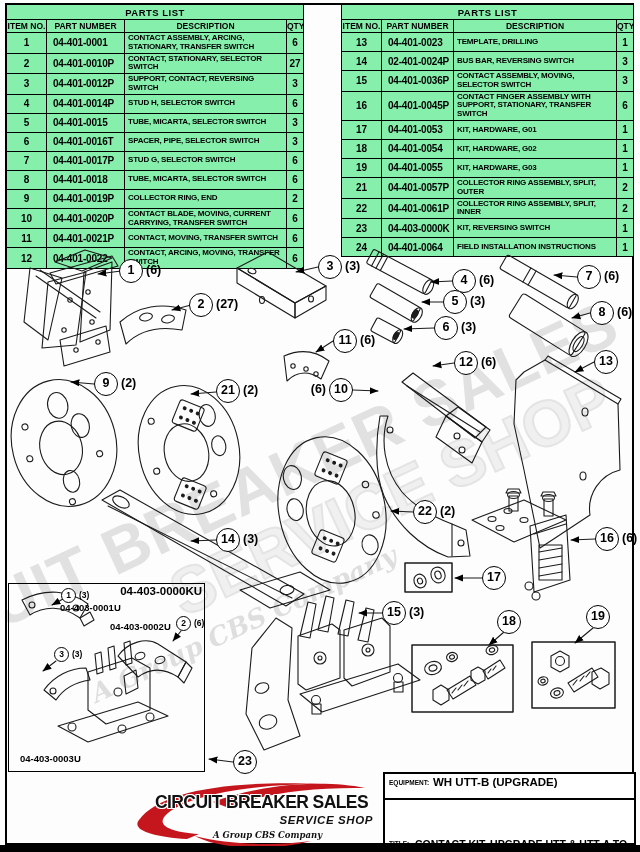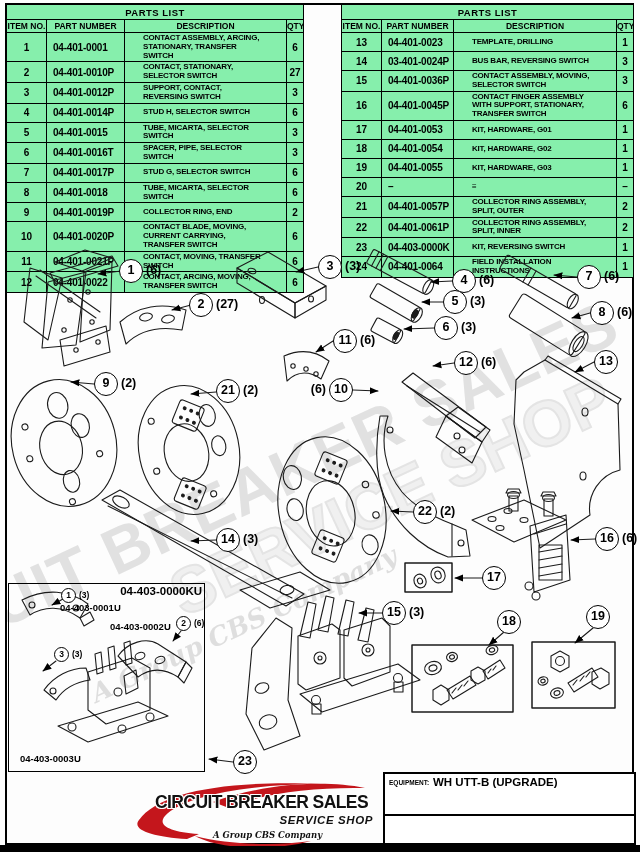--- a/index.html
+++ b/index.html
@@ -9,21 +9,21 @@
   #frame{position:absolute;left:5px;top:3px;width:629px;height:842px;border:2px solid #000;box-sizing:border-box;}
   #bottombar{position:absolute;left:0px;top:845px;width:640px;height:7px;background:#000;}
 
   
   table.ptable{position:absolute;border-collapse:collapse;table-layout:fixed;background:#86efac;}
   .ptable th,.ptable td{border:1.6px solid #000;overflow:hidden;}
   .pl-title{font:700 9.5px "Liberation Sans",sans-serif;height:12px;text-align:center;letter-spacing:.5px;}
   .pl-head{font:700 8.5px "Liberation Sans",sans-serif;height:12px;text-align:center;padding:0;margin-top:40px;}
   td.c-item{font:700 10px "Liberation Sans",sans-serif;text-align:center;height:16px;}
   td.c-part{font:700 10px "Liberation Sans",sans-serif;padding-left:6px;letter-spacing:-.2px;}
-  td.c-desc{font:700 8px "Liberation Sans",sans-serif;padding:1px 18px;line-height:1.1;letter-spacing:-.2px;}
+  td.c-desc{font:700 8px "Liberation Sans",sans-serif;padding:1px 3px;line-height:1.1;letter-spacing:-.2px;}
   td.c-qty{font:700 10px "Liberation Sans",sans-serif;text-align:center;}
 
   
   #wmclip{position:absolute;left:7px;top:248px;width:627px;height:524px;overflow:hidden;opacity:.55;}
   #wm{position:absolute;left:50%;top:50%;width:1000px;transform:translate(-50%,-50%) rotate(-25deg);}
   .wm1{font:700 64px "Liberation Sans",sans-serif;color:#cbcbcb;letter-spacing:1px;white-space:nowrap;}
   .wm2{font:700 64px "Liberation Sans",sans-serif;color:#e7e7e7;-webkit-text-stroke:2px #d0d0d0;
        margin-left:330px;margin-top:-8px;white-space:nowrap;}
   .wm3{font:italic 700 26px "DejaVu Serif",serif;color:#c6c6c6;margin-left:215px;margin-top:2px;white-space:nowrap;}
 
@@ -46,21 +46,21 @@
   #inset-title{position:absolute;left:112px;top:585px;width:90px;text-align:right;font:700 11.5px "Liberation Sans",sans-serif;z-index:6;}
   .inset-label{position:absolute;font:700 9.5px "Liberation Sans",sans-serif;z-index:6;white-space:nowrap;text-align:right;}
 
   #caption{position:absolute;left:326px;top:733px;width:312px;text-align:center;white-space:nowrap;
            font:700 9.5px "Liberation Sans",sans-serif;letter-spacing:-.1px;z-index:6;}
 
   
   #tblock{position:absolute;left:383px;top:772px;width:253px;height:73px;border:2px solid #000;
           box-sizing:border-box;background:#fff;z-index:7;}
   .tb-row{border-bottom:2px solid #000;box-sizing:border-box;position:relative;}
-  #tb-r1{height:42px;}
+  #tb-r1{height:26px;}
   #tb-r2{height:29px;margin-top:36px;}
   #tb-r3{height:14px;border-bottom:none;display:flex;}
   .tb-label{font:700 6.5px "Liberation Sans",sans-serif;}
   #tb-r1 .tb-label{position:absolute;left:4px;top:5px;}
   #tb-r1 .tb-val{position:absolute;left:48px;top:2px;font:700 11.5px "Liberation Sans",sans-serif;}
   #tb-r2 .tb-label{position:absolute;left:4px;top:4px;}
   #tb-r2 .tb-val1{position:absolute;left:30px;top:2px;font:700 10.5px "Liberation Sans",sans-serif;}
   #tb-r2 .tb-val2{position:absolute;left:30px;top:14px;font:700 10.5px "Liberation Sans",sans-serif;}
   #tb-dwgcell{flex:1;position:relative;}
   #tb-dwgcell .tb-label{position:absolute;left:4px;top:3px;font-size:7px;}
@@ -202,21 +202,21 @@
       <th class="pl-head">QTY</th>
     </tr>
     <tr>
           <td class="c-item">13</td>
           <td class="c-part">04-401-0023</td>
           <td class="c-desc">TEMPLATE, DRILLING</td>
           <td class="c-qty">1</td>
         </tr>
     <tr>
           <td class="c-item">14</td>
-          <td class="c-part">03-401-0024P</td>
+          <td class="c-part">02-401-0024P</td>
           <td class="c-desc">BUS BAR, REVERSING SWITCH</td>
           <td class="c-qty">3</td>
         </tr>
     <tr>
           <td class="c-item">15</td>
           <td class="c-part">04-401-0036P</td>
           <td class="c-desc">CONTACT ASSEMBLY, MOVING, SELECTOR SWITCH</td>
           <td class="c-qty">3</td>
         </tr>
     <tr>
@@ -235,26 +235,20 @@
           <td class="c-item">18</td>
           <td class="c-part">04-401-0054</td>
           <td class="c-desc">KIT, HARDWARE, G02</td>
           <td class="c-qty">1</td>
         </tr>
     <tr>
           <td class="c-item">19</td>
           <td class="c-part">04-401-0055</td>
           <td class="c-desc">KIT, HARDWARE, G03</td>
           <td class="c-qty">1</td>
-        </tr>
-    <tr>
-          <td class="c-item">20</td>
-          <td class="c-part">–</td>
-          <td class="c-desc">≡</td>
-          <td class="c-qty">–</td>
         </tr>
     <tr>
           <td class="c-item">21</td>
           <td class="c-part">04-401-0057P</td>
           <td class="c-desc">COLLECTOR RING ASSEMBLY, SPLIT, OUTER</td>
           <td class="c-qty">2</td>
         </tr>
     <tr>
           <td class="c-item">22</td>
           <td class="c-part">04-401-0061P</td>

